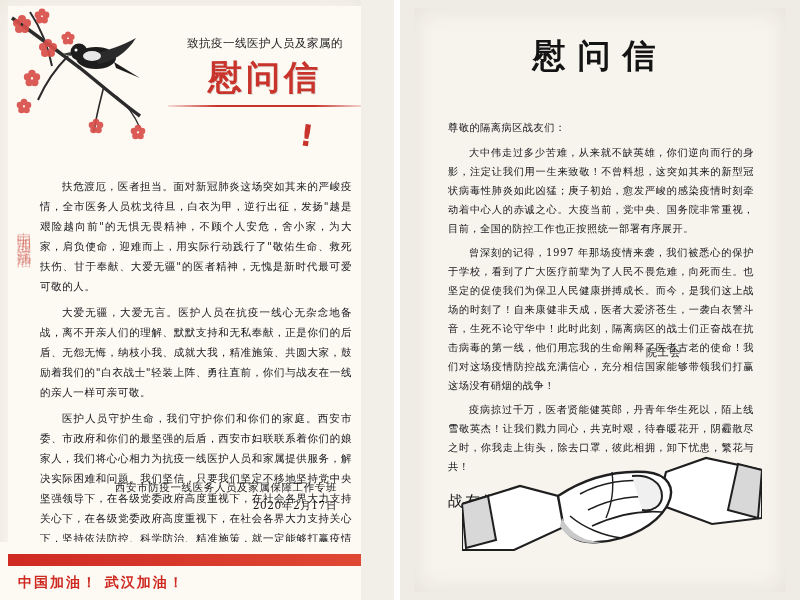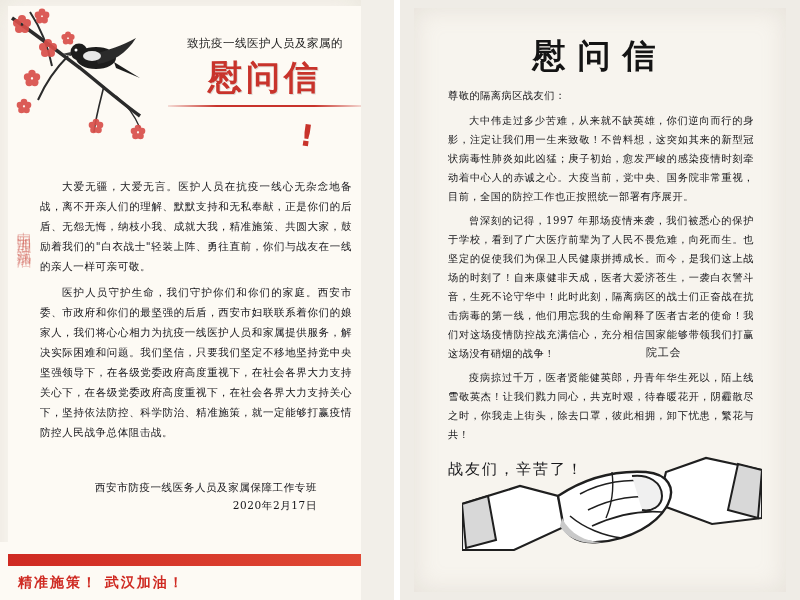--- a/index.html
+++ b/index.html
@@ -112,21 +112,21 @@
   .body-left p {
     margin: 0 0 6px 0;
     text-indent: 22px;
   }
   .body-left p.salute {
     text-indent: 0;
     margin-bottom: 8px;
   }
   .sign-left {
     position: absolute;
-    right: 44px;
+    right: 24px;
     bottom: 86px;
     text-align: right;
     font-size: 10.5px;
     line-height: 18px;
     color: #15151a;
     font-family: "DejaVu Serif", serif;
     letter-spacing: 0.6px;
   }
   .footer-band {
     position: absolute;
@@ -197,20 +197,21 @@
     font-family: "DejaVu Serif", serif;
     letter-spacing: 0.5px;
   }
   .body-right p {
     margin: 0 0 5px 0;
     text-indent: 21px;
   }
   .body-right p.salute {
     text-indent: 0;
     margin-bottom: 6px;
+    margin-top: 32px;
   }
   .body-right p.closing {
     text-indent: 0;
     margin-top: 16px;
     font-size: 15px;
     font-weight: normal;
     letter-spacing: 2px;
   }
   .sign-right {
     position: absolute;
@@ -331,33 +332,34 @@
 
     <div class="title-block">
       <div class="title-sub">致抗疫一线医护人员及家属的</div>
       <div class="title-main">慰问信</div>
       <div class="title-underline"></div>
     </div>
 
     <div class="excl">!</div>
 
     <div class="body-left">
+      <p>扶危渡厄，医者担当。面对新冠肺炎这场突如其来的严峻疫情，全市医务人员枕戈待旦，白衣为甲，逆行出征，发扬"越是艰险越向前"的无惧无畏精神，不顾个人安危，舍小家，为大家，肩负使命，迎难而上，用实际行动践行了"敬佑生命、救死扶伤、甘于奉献、大爱无疆"的医者精神，无愧是新时代最可爱可敬的人。</p>
       <p>大爱无疆，大爱无言。医护人员在抗疫一线心无杂念地备战，离不开亲人们的理解、默默支持和无私奉献，正是你们的后盾、无怨无悔，纳枝小我、成就大我，精准施策、共圆大家，鼓励着我们的"白衣战士"轻装上阵、勇往直前，你们与战友在一线的亲人一样可亲可敬。</p>
       <p>医护人员守护生命，我们守护你们和你们的家庭。西安市委、市政府和你们的最坚强的后盾，西安市妇联联系着你们的娘家人，我们将心心相力为抗疫一线医护人员和家属提供服务，解决实际困难和问题。我们坚信，只要我们坚定不移地坚持党中央坚强领导下，在各级党委政府高度重视下，在社会各界大力支持关心下，在各级党委政府高度重视下，在社会各界大力支持关心下，坚持依法防控、科学防治、精准施策，就一定能够打赢疫情防控人民战争总体阻击战。</p>
 
     </div>
 
     <div class="sign-left">
       <div>西安市防疫一线医务人员及家属保障工作专班</div>
       <div>2020年2月17日</div>
     </div>
 
     <div class="footer-band">
       <div class="footer-red"></div>
-      <div class="footer-slogan">精准施策！ 武汉加油！</div>
+      <div class="footer-slogan">中国加油！ 武汉加油！</div>
     </div>
   </div>
 
   <div class="divider"></div>
 
   <div class="doc-right">
     <div class="paper">
 
       <div class="title-right">慰问信</div>
 

